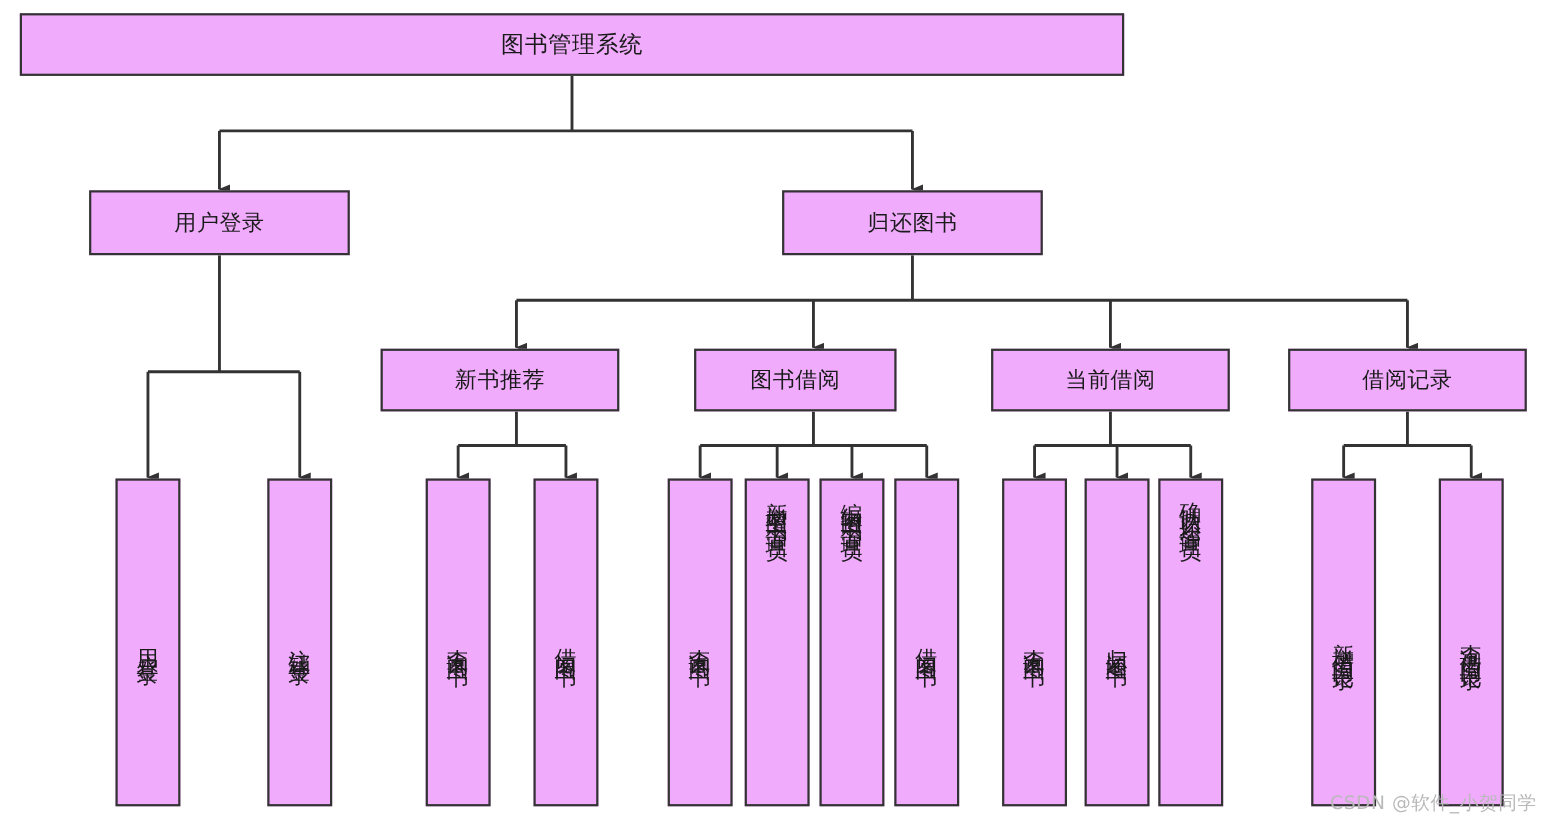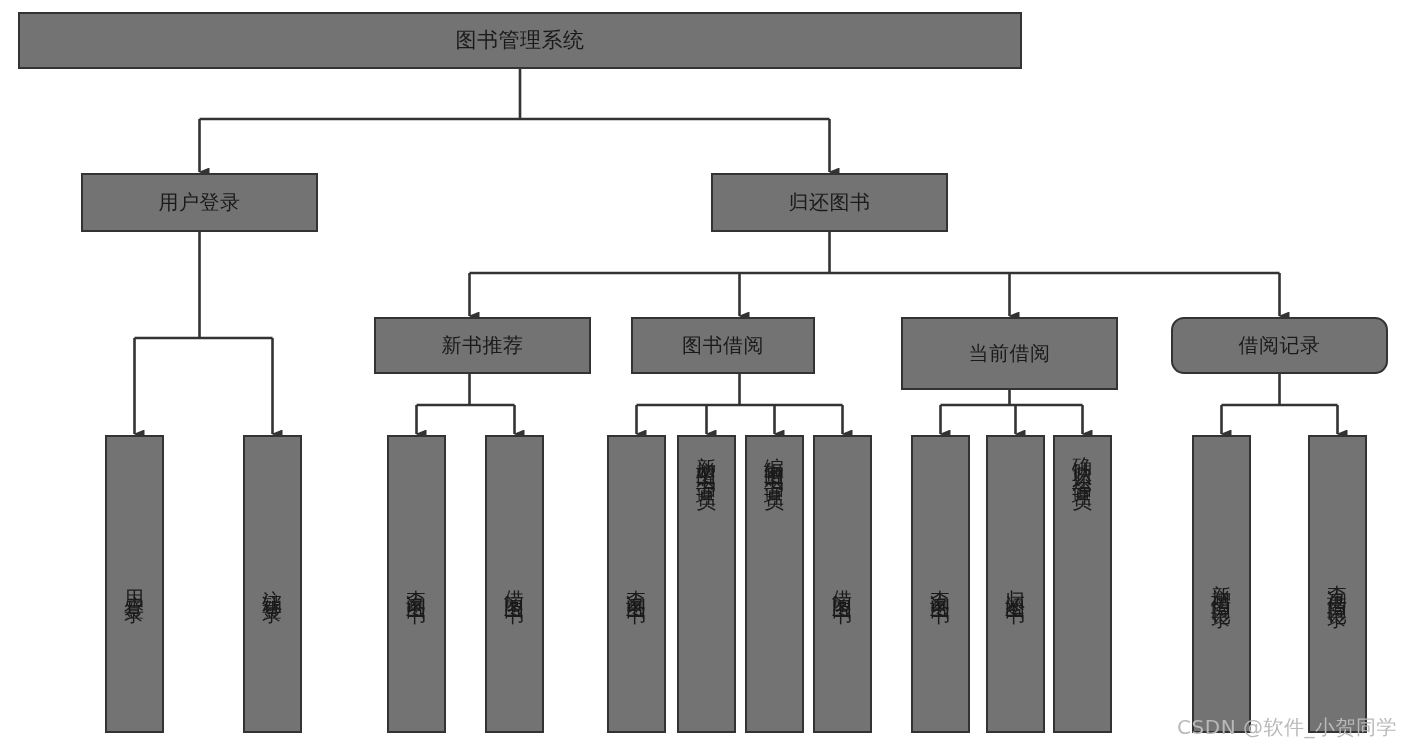--- a/index.html
+++ b/index.html
@@ -22,21 +22,21 @@
   svg#flow-svg {
     position: absolute;
     left: 0;
     top: 0;
     width: 1405px;
     height: 747px;
   }
   .node-box {
     position: absolute;
     box-sizing: border-box;
-    background: #737373;
+    background: #f0abfc;
     border: 2px solid #333333;
     display: flex;
     align-items: center;
     justify-content: center;
     overflow: hidden;
   }
   .node-label {
     color: #1a1a1a;
     line-height: 1.18;
     text-align: center;
@@ -56,21 +56,21 @@
   .leaf {
     align-items: flex-start;
     justify-content: center;
     padding-top: 4px;
   }
   .leaf.center-v { align-items: center; padding-top: 0; }
   .watermark {
     position: absolute;
     right: 8px;
     bottom: 6px;
-    font-size: 20px;
+    font-size: 17px;
     color: #b9b9b9;
     letter-spacing: 0.5px;
     white-space: nowrap;
     pointer-events: none;
   }
 </style>
 </head>
 <body>
 
 <div id="diagram-root">
@@ -114,30 +114,30 @@
   <div id="nodes-layer">
       <div class="node-box level-root" style="left: 18px; top: 12px; width: 1004px; height: 57px;">
         <span class="node-label">图书管理系统</span>
       </div>
       <div class="node-box level-2" style="left: 81px; top: 173px; width: 237px; height: 59px;">
         <span class="node-label">用户登录</span>
       </div>
       <div class="node-box level-2" style="left: 711px; top: 173px; width: 237px; height: 59px;">
         <span class="node-label">归还图书</span>
       </div>
-      <div class="node-box level-3" style="left: 374px; top: 317px; width: 217px; height: 57px;">
+      <div class="node-box level-3" style="left: 346px; top: 317px; width: 217px; height: 57px;">
         <span class="node-label">新书推荐</span>
       </div>
       <div class="node-box level-3" style="left: 631px; top: 317px; width: 184px; height: 57px;">
         <span class="node-label">图书借阅</span>
       </div>
-      <div class="node-box level-3" style="left: 901px; top: 317px; width: 217px; height: 73px;">
+      <div class="node-box level-3" style="left: 901px; top: 317px; width: 217px; height: 57px;">
         <span class="node-label">当前借阅</span>
       </div>
-      <div class="node-box level-3" style="left: 1171px; top: 317px; width: 217px; height: 57px; border-radius: 13px;">
+      <div class="node-box level-3" style="left: 1171px; top: 317px; width: 217px; height: 57px;">
         <span class="node-label">借阅记录</span>
       </div>
       <div class="node-box level-4 leaf center-v" style="left: 105px; top: 435px; width: 59px; height: 298px;">
         <span class="node-label">用户登录</span>
       </div>
       <div class="node-box level-4 leaf center-v" style="left: 243px; top: 435px; width: 59px; height: 298px;">
         <span class="node-label">注销登录</span>
       </div>
       <div class="node-box level-4 leaf center-v" style="left: 387px; top: 435px; width: 59px; height: 298px;">
         <span class="node-label">查询图书</span>

